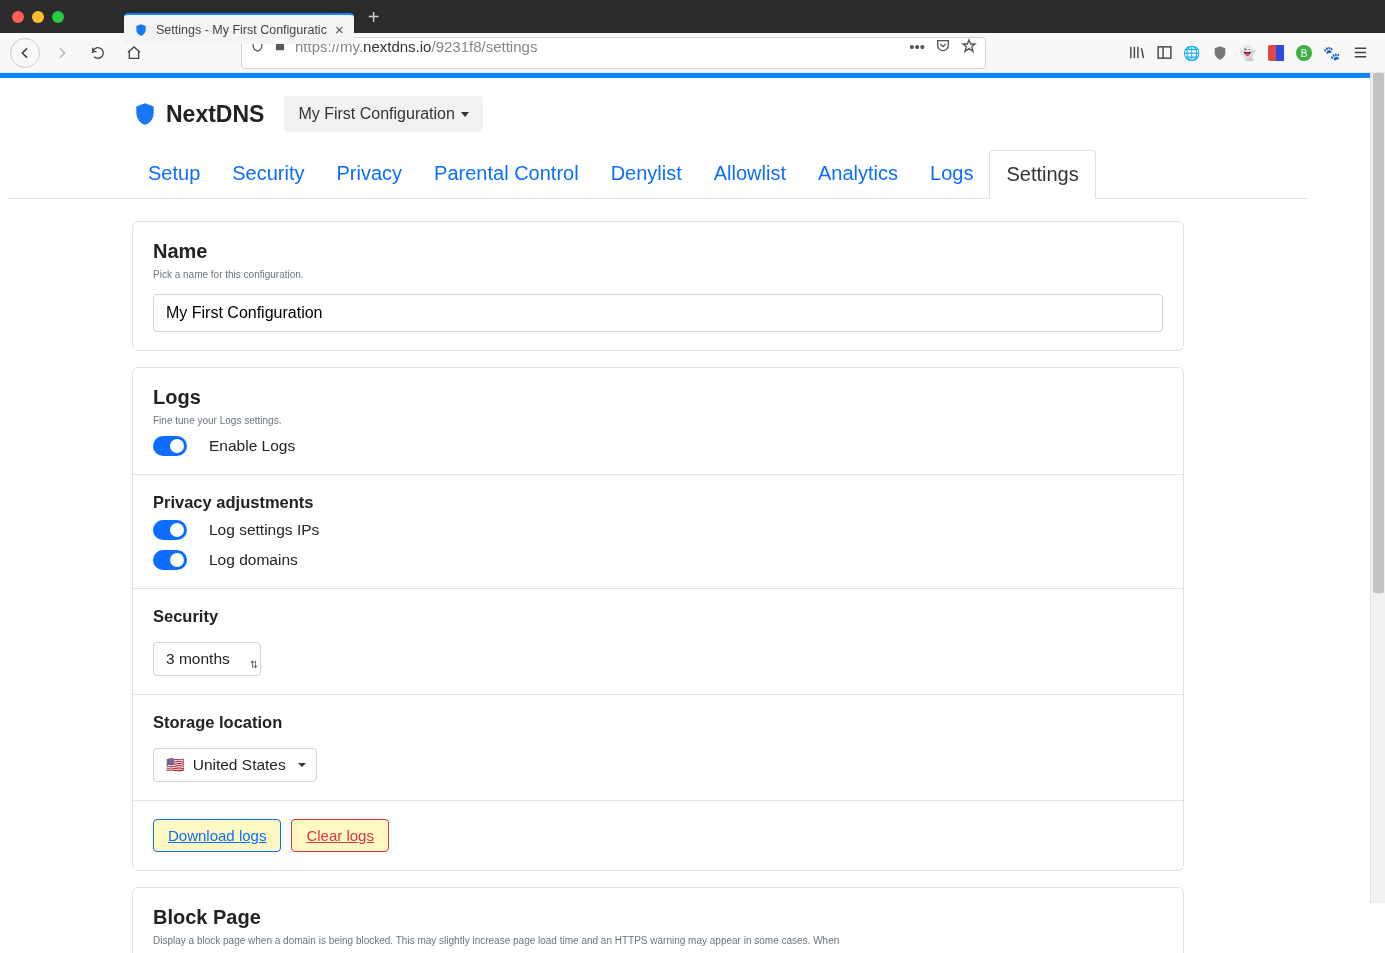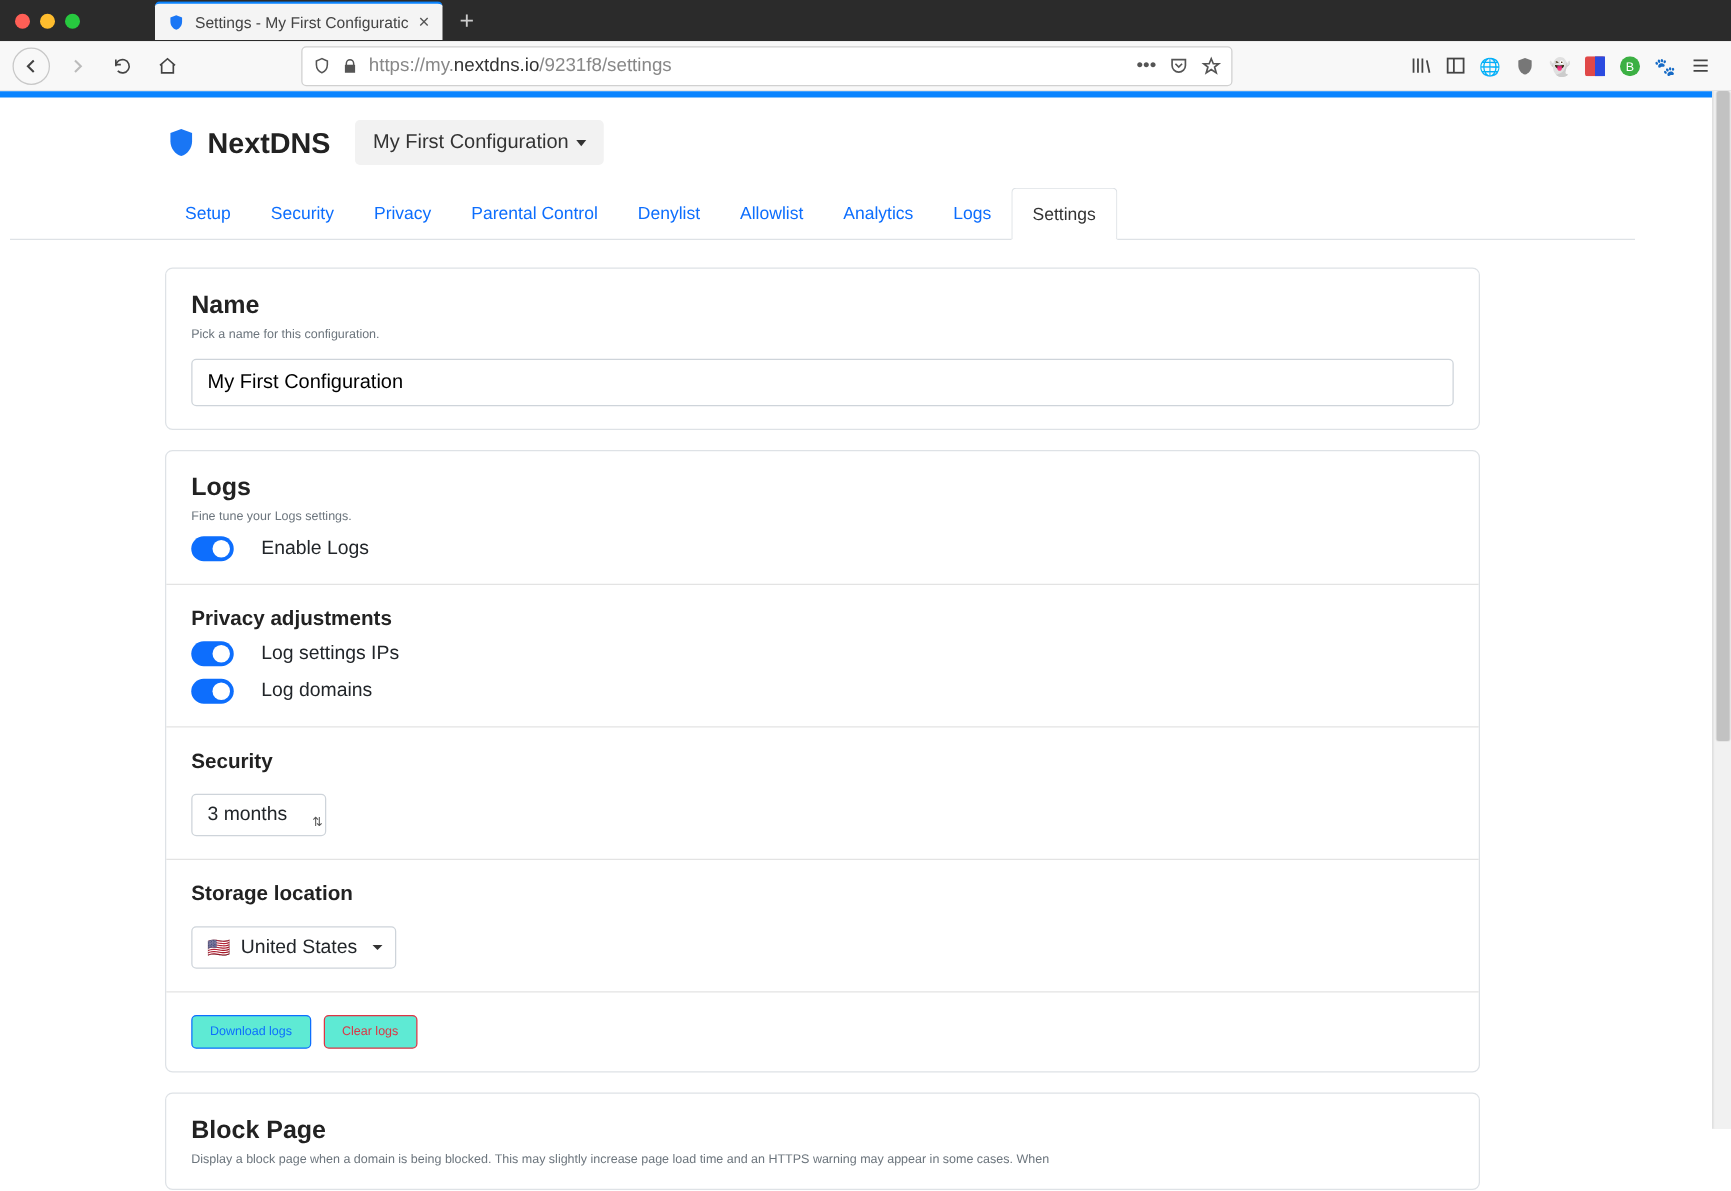--- a/index.html
+++ b/index.html
@@ -5,70 +5,70 @@
 * { box-sizing: border-box; margin: 0; padding: 0; }
 body { font-family: -apple-system, BlinkMacSystemFont, "Segoe UI", Helvetica, Arial, sans-serif; background: #fff; color: #212529; width: 1385px; }
 
 
 .browser-chrome { background: #2b2b2b; height: 33px; display: flex; align-items: center; }
 .traffic-lights { display: flex; gap: 8px; margin-left: 12px; }
 .tl { width: 12px; height: 12px; border-radius: 50%; }
 .tl.red { background: #ff5f56; }
 .tl.yellow { background: #ffbd2e; }
 .tl.green { background: #27c93f; }
-.tab { margin-left: 60px; background: #f4f4f4; height: 31px; display: flex; align-items: center; padding: 0 10px; border-radius: 4px 4px 0 0; min-width: 200px; gap: 8px; color: #444; font-size: 12.5px; border-top: 2px solid #0a84ff; position: relative; top: 0;}
+.tab { margin-left: 60px; background: #f4f4f4; height: 31px; display: flex; align-items: center; padding: 0 10px; border-radius: 4px 4px 0 0; min-width: 200px; gap: 8px; color: #444; font-size: 12.5px; border-top: 2px solid #0a84ff; position: relative; top: 12px;}
 .tab .favicon { width: 14px; height: 14px; }
 .tab .close { margin-left: auto; color: #555; font-size: 15px; line-height: 1; }
 .new-tab { color: #ccc; font-size: 20px; margin-left: 14px; line-height: 1; }
 
 .toolbar { background: #f8f8f8; height: 40px; display: flex; align-items: center; padding: 0 10px; gap: 8px; border-bottom: 1px solid #e5e5e5;}
 .nav-btn { width: 28px; height: 28px; display: inline-flex; align-items: center; justify-content: center; color: #444; border-radius: 4px; }
 .nav-btn.disabled { color: #bbb; }
 .nav-btn.circle { border: 1px solid #c8c8c8; border-radius: 50%; width:30px; height:30px; }
-.url-bar { flex: 0 0 745px; margin-left: 85px; height: 32px; border: 1px solid #d0d0d0; border-radius: 4px; display: flex; align-items: center; padding: 0 8px; gap: 8px; background: #fff; font-size: 15px; color: #555;}
+.url-bar { flex: 0 0 745px; margin-left: 85px; height: 32px; border: 1px solid #d0d0d0; border-radius: 4px; display: flex; align-items: flex-start; padding: 0 8px; gap: 8px; background: #fff; font-size: 15px; color: #555;}
 .url-bar .lock { color: #555; }
 .url-bar .url { flex: 1; }
 .url-bar .url .host { color: #333; }
 .url-bar .url .sub { color: #888; }
 .url-bar .right-icons { display:flex; gap:10px; color:#555; align-items:center; }
 .toolbar-right { margin-left: auto; display: flex; gap: 10px; align-items: center; padding-right: 6px;}
 .ext-icon { width: 18px; height: 18px; display:inline-flex; align-items:center; justify-content:center; font-size:14px; }
 
 .blue-line { height: 5px; background: #0a84ff; }
 
 
 .viewport { width: 1316px; overflow-y: auto; }
 .page { width: 1300px; margin: 0 auto; }
 .header-row { display: flex; align-items: center; padding: 18px 124px 0 124px; gap: 20px; }
 .logo { display: flex; align-items: center; gap: 8px; font-weight: 700; font-size: 23px; color: #222; }
 .logo svg { width: 26px; height: 26px; }
 .config-dd { background: #f2f2f2; border: none; border-radius: 4px; padding: 9px 14px; font-size: 16px; color: #333; display: flex; align-items: center; gap:6px;}
 .caret { border-left: 4px solid transparent; border-right: 4px solid transparent; border-top: 5px solid #333; display:inline-block; }
 
 .tabs { display: flex; padding: 18px 124px 0 124px; border-bottom: 1px solid #dee2e6; }
-.tabs .tab-link { padding: 12px 16px; color: #0d6efd; font-size: 14px; text-decoration: none; }
+.tabs .tab-link { padding: 12px 16px; color: #0d6efd; font-size: 20px; text-decoration: none; }
 .tabs .tab-link.active { color: #333; border: 1px solid #dee2e6; border-bottom: 1px solid #fff; border-radius: 4px 4px 0 0; margin-bottom: -1px; background:#fff;}
 
 .content { padding: 22px 124px 40px 124px; }
 .card { border: 1px solid #dee2e6; border-radius: 6px; margin-bottom: 16px; }
 .card-section { padding: 18px 20px; border-bottom: 1px solid #e3e3e3; }
 .card-section:last-child { border-bottom: none; }
 .card h3 { font-size: 20px; font-weight: 600; color: #222; margin-bottom: 6px; }
 .card h4 { font-size: 16.5px; font-weight: 600; color: #222; margin-bottom: 8px; }
 .card p.desc { color: #6c757d; font-size: 10px; }
 .text-input { width: 100%; padding: 9px 12px; font-size: 16px; border: 1px solid #ced4da; border-radius: 4px; margin-top: 14px; }
 .toggle-row { display: flex; align-items: center; gap: 22px; margin-top: 10px; font-size: 15.5px; }
 .toggle { width: 34px; height: 20px; background: #0d6efd; border-radius: 999px; position: relative; flex-shrink:0; }
 .toggle::after { content:""; width: 14px; height: 14px; background: #fff; border-radius: 50%; position: absolute; right: 3px; top: 3px; }
 .select-like { border: 1px solid #ced4da; border-radius: 4px; padding: 7px 30px 7px 12px; font-size: 15.5px; display:inline-flex; align-items:center; gap:8px; position:relative; margin-top: 8px; background:#fff;}
 .select-like::after { content:""; position:absolute; right:10px; top:50%; transform:translateY(-50%); width:0;height:0; border-left:4px solid transparent; border-right:4px solid transparent; border-top:4px solid #333;}
 .select-like.updown::after { border:none; content:"⇅"; font-size:10px; color:#555; transform:translateY(-50%);}
 .flag { font-size:15px; }
 .btn-row { display:flex; gap:10px; }
-.btn { border-radius:4px; padding:7px 14px; font-size:10px; background:#5eead4; }
+.btn { border-radius:4px; padding:7px 14px; font-size:15px; background:#fef9c3;text-decoration:underline; }
 .btn-outline-primary { border:1px solid #0d6efd; color:#0d6efd; }
 .btn-outline-danger { border:1px solid #dc3545; color:#dc3545; }
 
 .scrollbar-stub{ position:fixed; right:0; top:73px; width:15px; height:830px; background:#f1f1f1; border-left:1px solid #e0e0e0;}
 .scrollbar-thumb{ position:absolute; left:2px; top:0; width:11px; height:520px; background:#c2c2c2; border-radius:2px;}
 </style>
 </head>
 <body>
 
 <div class="browser-chrome">

